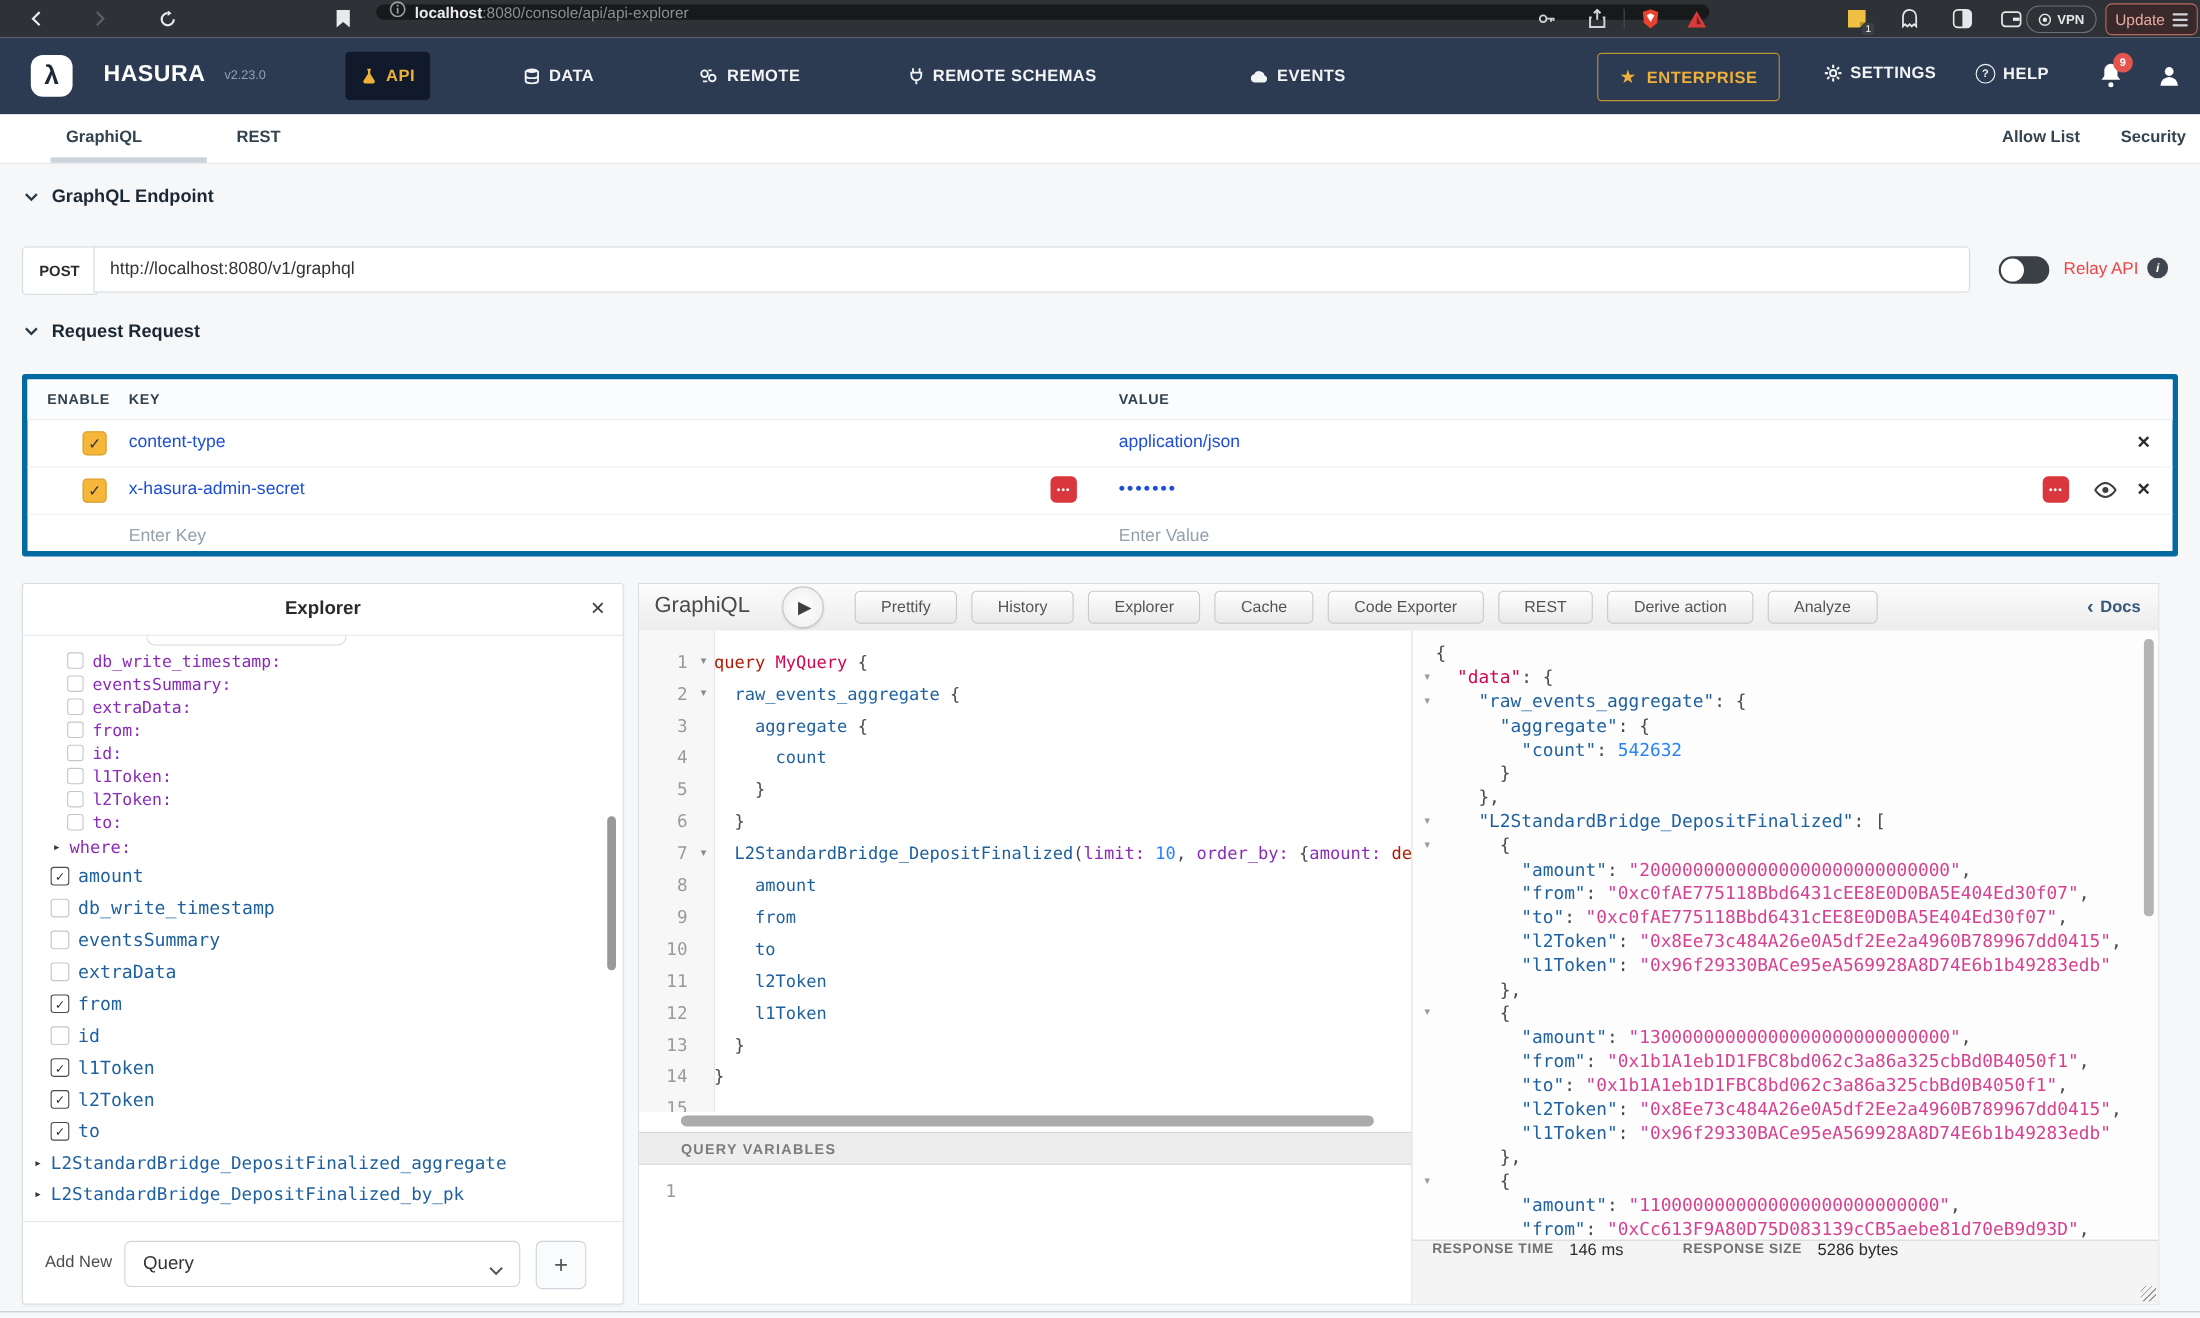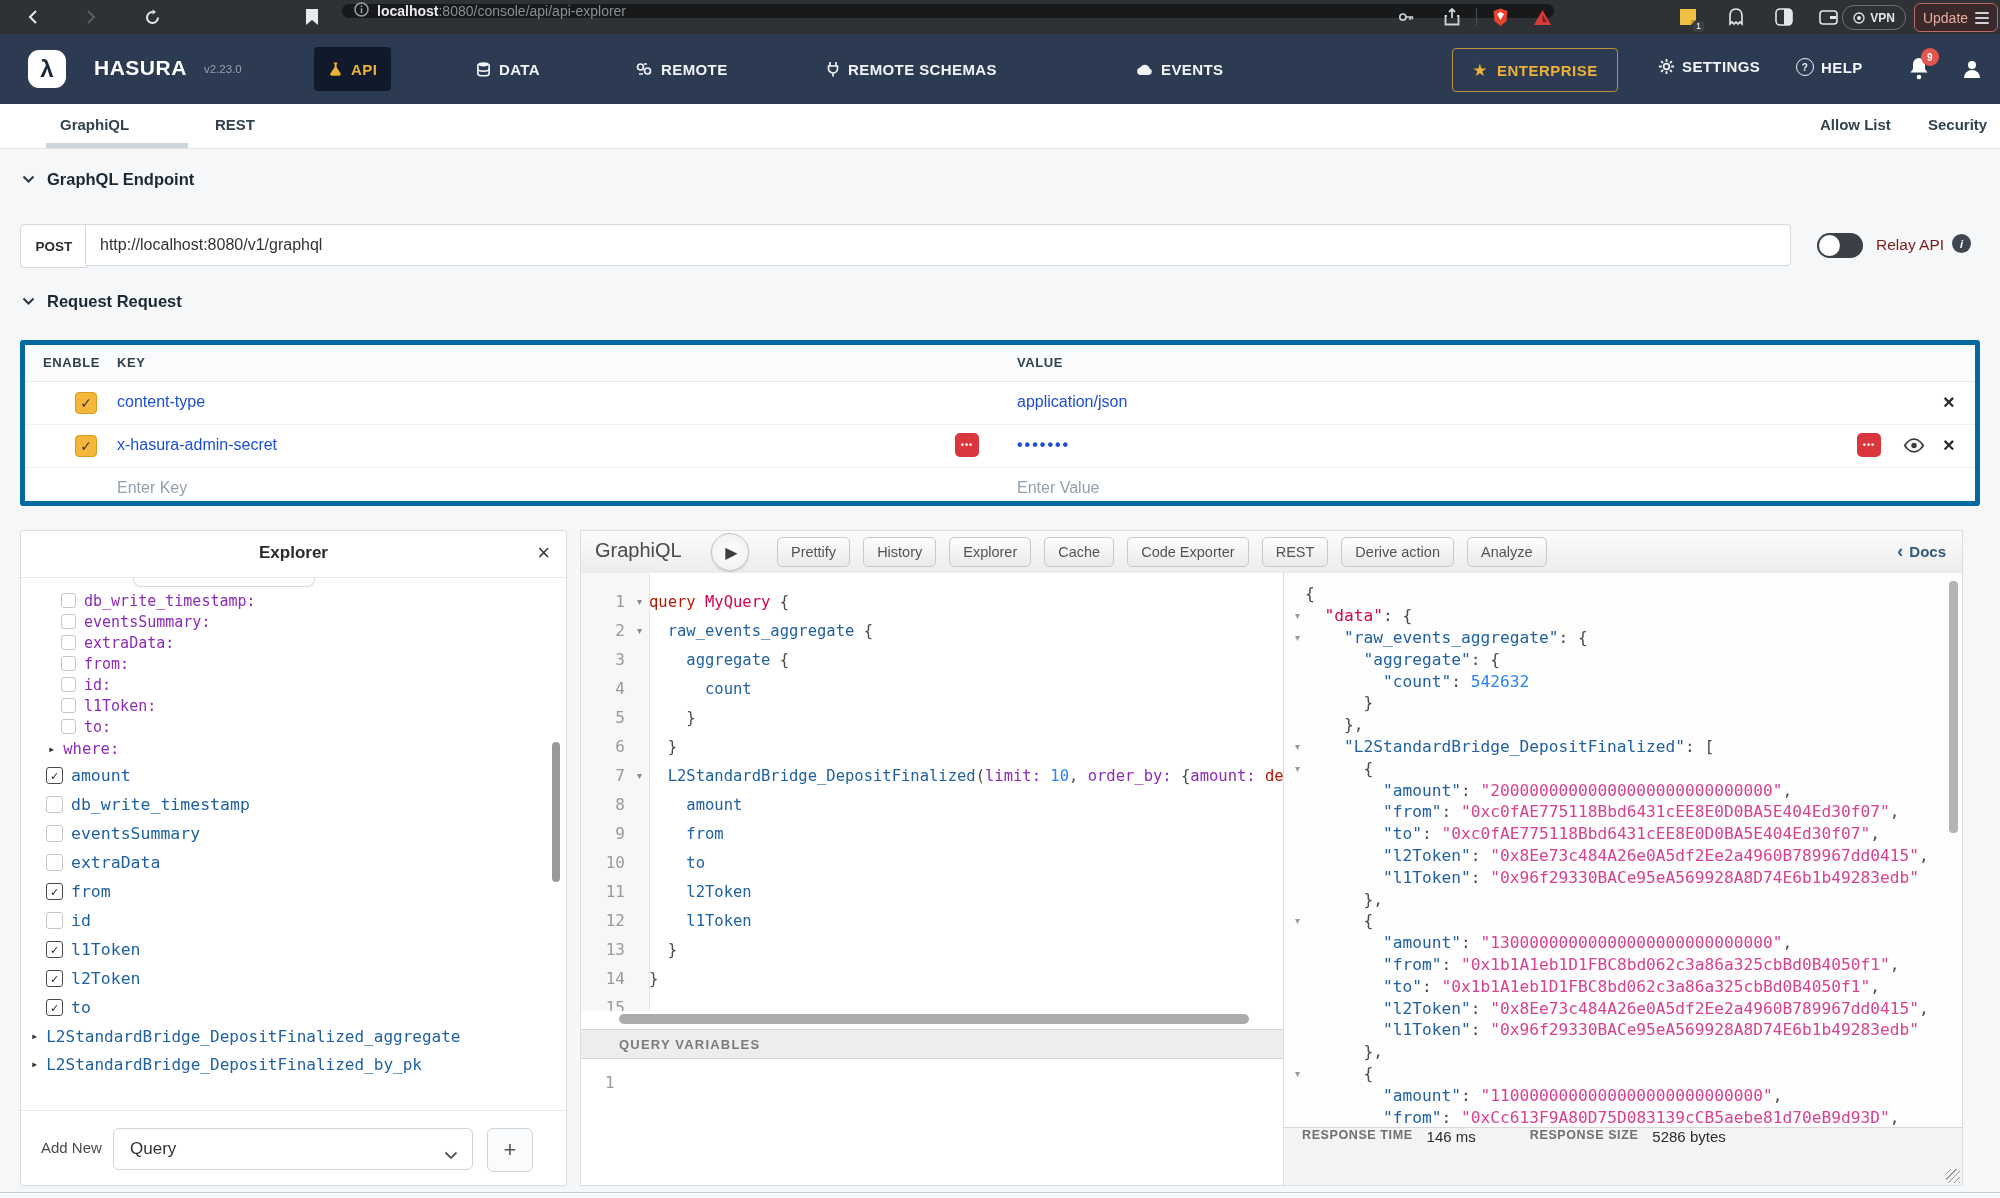--- a/index.html
+++ b/index.html
@@ -41,21 +41,21 @@
   .tab-underline{position:absolute;left:46px;top:39px;width:142px;height:5px;background:#ccd5dc}
   
   .sect-head{position:absolute;display:flex;align-items:center;gap:12px;font-size:16.5px;font-weight:bold;color:#1b2733}
   
   .post-box{position:absolute;left:20px;top:224px;width:66px;height:42px;background:#fff;border:1px solid #d3d9de;
             border-radius:4px 0 0 4px;display:flex;align-items:center;justify-content:center;font-size:13.5px;font-weight:bold;color:#2c2c2c}
   .url-input{position:absolute;left:85px;top:224px;width:1706px;height:42px;background:#fff;border:1px solid #d3d9de;
             border-radius:0 4px 4px 0;display:flex;align-items:center;font-size:16px;color:#333;padding-left:14px;box-sizing:border-box}
   .toggle{position:absolute;left:1817px;top:233px;width:46px;height:25px;background:#3b4046;border-radius:13px}
   .toggle .knob{position:absolute;left:2px;top:2px;width:21px;height:21px;border-radius:50%;background:#fff}
-  .relay-lbl{position:absolute;left:1876px;top:236px;font-size:15.5px;color:#7f1d1d}
+  .relay-lbl{position:absolute;left:1876px;top:236px;font-size:15.5px;color:#ef4444}
   .info-dot{position:absolute;left:1952px;top:234px;width:19px;height:19px;border-radius:50%;background:#3f4650;color:#fff;
             display:flex;align-items:center;justify-content:center;font-size:11px;font-weight:bold;font-style:italic}
   
   .hdr-table{position:absolute;left:20px;top:340px;width:1960px;height:166px;background:#fff;border:5px solid #0369a1;border-radius:3px;box-sizing:border-box}
   .hdr-row{position:absolute;left:0;width:100%;height:43px}
   .hdr-row.head{height:36px;background:#fbfcfd;border-bottom:1px solid #e6eaed}
   .col-lbl{position:absolute;top:10px;font-size:13px;font-weight:bold;color:#31414e;letter-spacing:.6px}
   .cell{position:absolute;top:12px;font-size:16px;color:#1d4ed8}
   .cell.ph{color:#93a1ad}
   .cb-amber{position:absolute;left:50px;top:11px;width:20px;height:20px;background:#f5b63a;border:1px solid #d49b22;border-radius:4px;
@@ -93,21 +93,21 @@
   .addnew-plus{position:absolute;left:466px;top:17px;width:44px;height:42px;border:1px solid #ced4d9;border-radius:6px;background:#fafbfc;
                display:flex;align-items:center;justify-content:center;font-size:22px;color:#555}
   
   .gql-panel{position:absolute;left:580px;top:530px;width:1383px;height:656px;background:#fff;border:1px solid #d9dee2;box-sizing:border-box}
   .gql-toolbar{position:absolute;left:0;top:0;width:100%;height:42px;background:linear-gradient(#fcfcfc,#ececec);border-bottom:1px solid #d5d5d5}
   .gql-title{position:absolute;left:14px;top:8px;font-size:20px;color:#4a4a4a;font-weight:500}
   .play-btn{position:absolute;left:130px;top:2px;width:38px;height:38px;border-radius:50%;border:1px solid #c3c3c3;
             background:radial-gradient(#ffffff,#ededed);box-shadow:0 1px 2px rgba(0,0,0,.15);
             display:flex;align-items:center;justify-content:center;color:#3f3f3f;font-size:16px;padding-left:3px;box-sizing:border-box}
   .tb-btns{position:absolute;left:196px;top:6px;display:flex;gap:13px}
-  .tb-btn{height:30px;padding:0 13px;border:1px solid #c9c9c9;border-radius:5px;background:linear-gradient(#fefefe,#e9e9e9);
+  .tb-btn{height:30px;padding:0 23px;border:1px solid #c9c9c9;border-radius:5px;background:linear-gradient(#fefefe,#e9e9e9);
           font-size:14.5px;color:#545454;font-family:"Liberation Sans","DejaVu Sans",sans-serif}
   .docs-link{position:absolute;right:16px;top:10px;font-size:15px;font-weight:bold;color:#33587a;display:flex;gap:6px;align-items:center}
   
   .editor-zone{position:absolute;left:0;top:42px;width:702px;bottom:0}
   .code-area{position:absolute;left:0;top:0;width:702px;height:438px;overflow:hidden;background:#fff}
   .gutter-bg{position:absolute;left:0;top:0;width:68px;height:100%;background:#f7f7f7;border-right:1px solid #e6e6e6}
   .code-lines{position:absolute;left:0;top:14px;width:100%}
   .cl{display:flex;height:29px;align-items:center}
   .ln{width:44px;text-align:right;padding-right:5px;font:16px "DejaVu Sans Mono",monospace;color:#9a9a9a;flex:0 0 auto}
   .fd{width:19px;font-size:10px;color:#888;flex:0 0 auto;text-align:center}
@@ -405,20 +405,24 @@
         <div class="ex-row arg">
           <span class="ex-cb"></span>
           <span class="ex-lbl">id:</span>
         </div>
         <div class="ex-row arg">
           <span class="ex-cb"></span>
           <span class="ex-lbl">l1Token:</span>
         </div>
         <div class="ex-row arg">
           <span class="ex-cb"></span>
+          <span class="ex-lbl">l2Token:</span>
+        </div>
+        <div class="ex-row arg">
+          <span class="ex-cb"></span>
           <span class="ex-lbl">to:</span>
         </div>
         <div class="ex-row argx">
           <span class="ex-arrow">▸</span>
           <span class="ex-lbl">where:</span>
         </div>
         <div class="ex-row field">
           <span class="ex-cb on">✓</span>
           <span class="ex-lbl">amount</span>
         </div>

